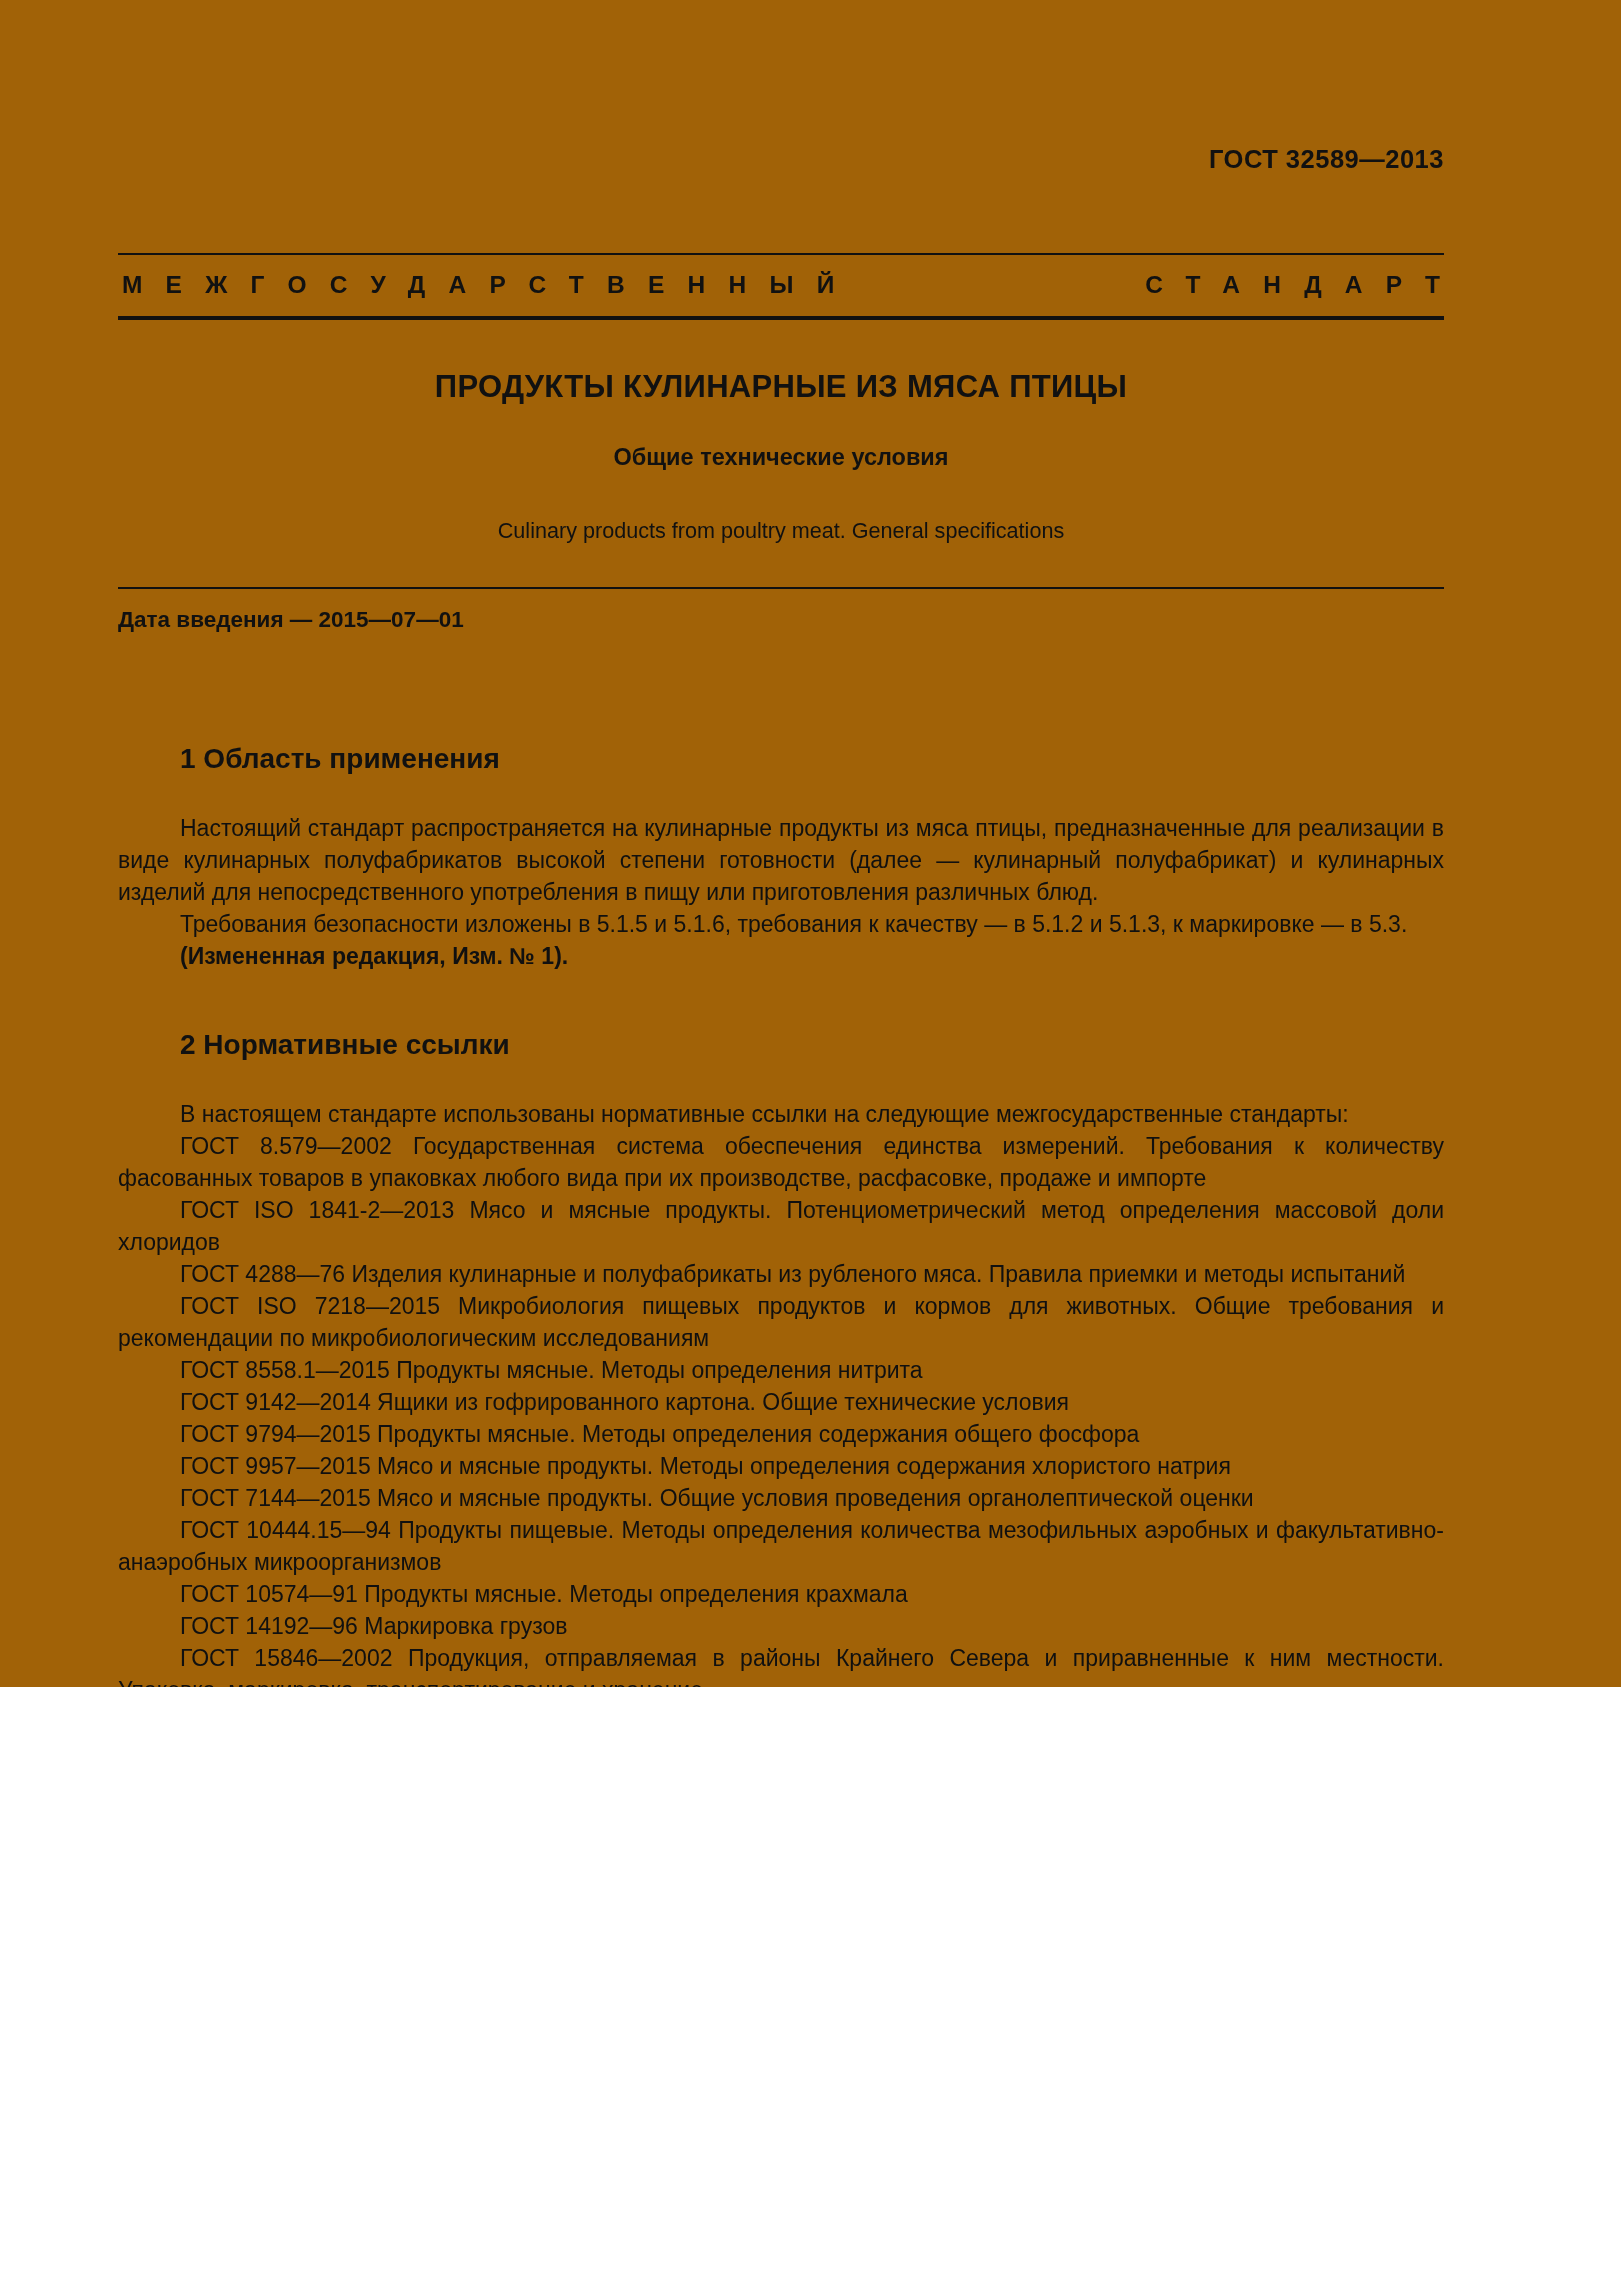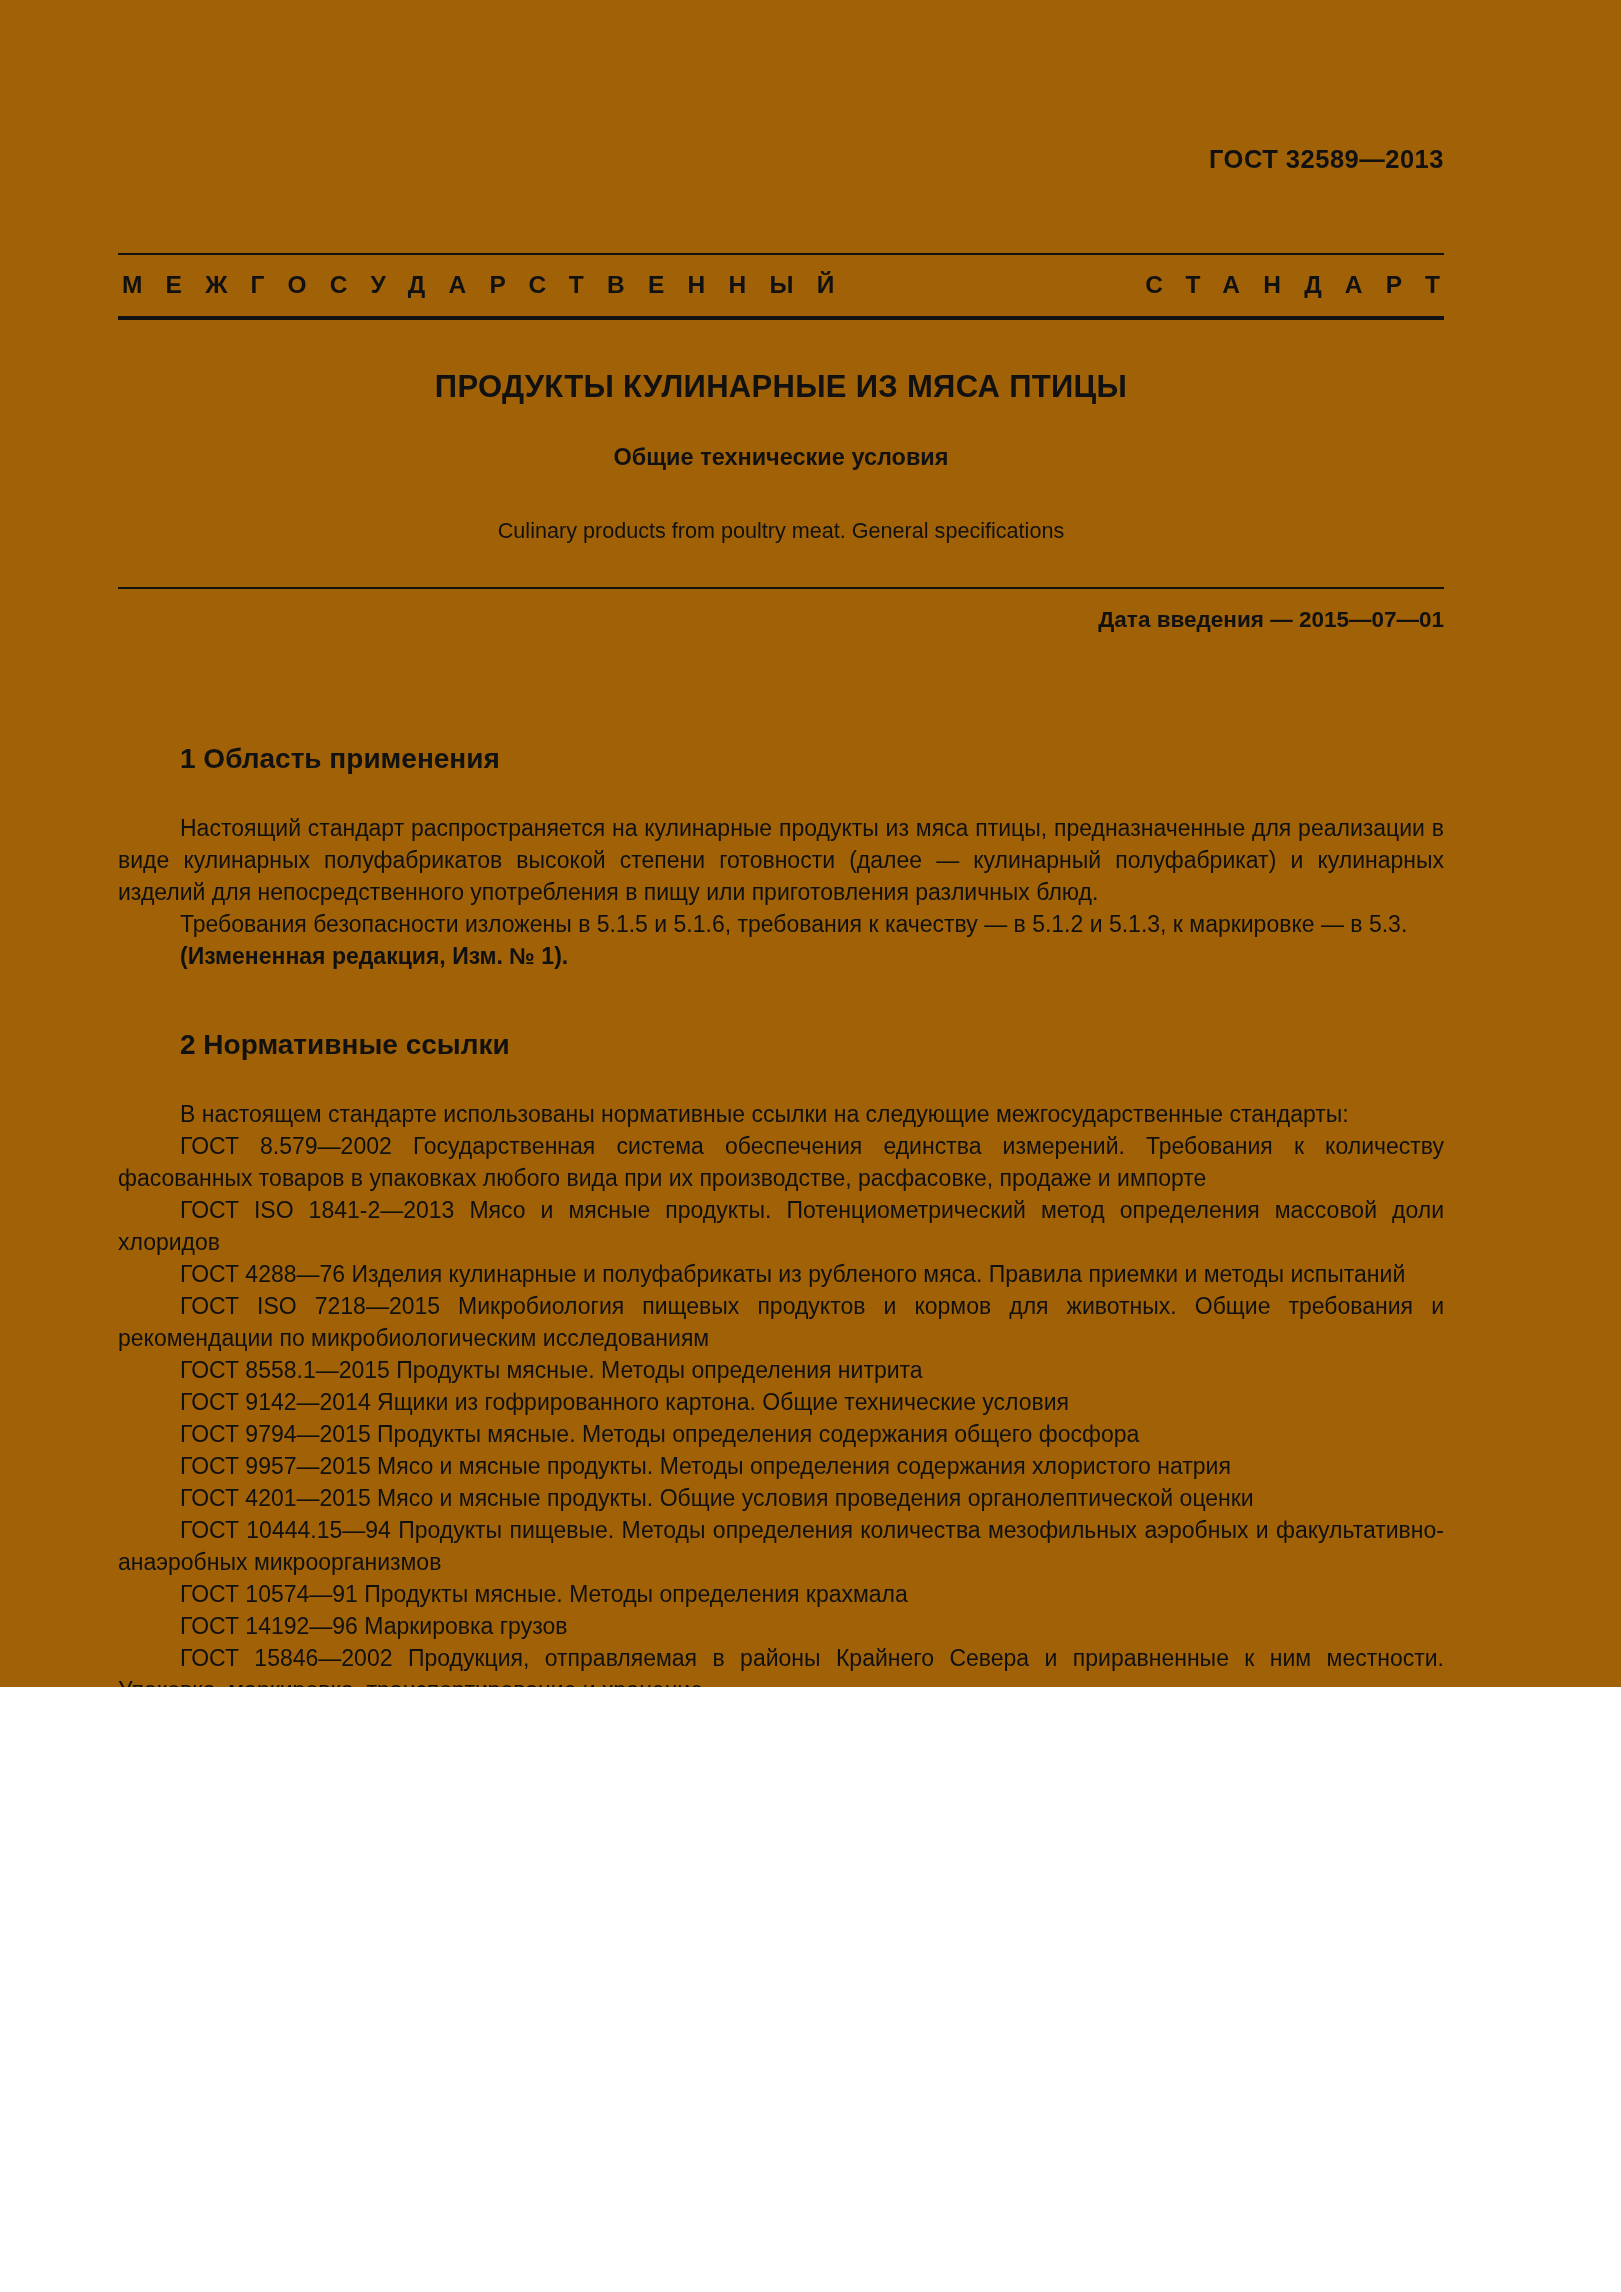--- a/index.html
+++ b/index.html
@@ -61,21 +61,20 @@
     font-weight: normal;
   }
   .rule {
     margin-top: 43px;
     border: none;
     border-top: 2.9px solid #111;
     height: 0;
   }
   .intro-date {
     margin-top: 17.6px;
-    text-align: right;
     font-size: 22.5px;
     font-weight: bold;
   }
   .section-heading {
     font-size: 28px;
     font-weight: bold;
     padding-left: 62px;
   }
   .h1-sec { margin-top: 110px; }
   .h2-sec { margin-top: 57px; }
@@ -150,21 +149,21 @@
       <div>
 
       <p class="para">ГОСТ 8.579—2002 Государственная система обеспечения единства измерений. Требования к количеству фасованных товаров в упаковках любого вида при их производстве, расфасовке, продаже и импорте</p>
           <p class="para">ГОСТ ISO 1841-2—2013 Мясо и мясные продукты. Потенциометрический метод определения массовой доли хлоридов</p>
           <p class="para">ГОСТ 4288—76 Изделия кулинарные и полуфабрикаты из рубленого мяса. Правила приемки и методы испытаний</p>
           <p class="para">ГОСТ ISO 7218—2015 Микробиология пищевых продуктов и кормов для животных. Общие требования и рекомендации по микробиологическим исследованиям</p>
           <p class="para">ГОСТ 8558.1—2015 Продукты мясные. Методы определения нитрита</p>
           <p class="para">ГОСТ 9142—2014 Ящики из гофрированного картона. Общие технические условия</p>
           <p class="para">ГОСТ 9794—2015 Продукты мясные. Методы определения содержания общего фосфора</p>
           <p class="para">ГОСТ 9957—2015 Мясо и мясные продукты. Методы определения содержания хлористого натрия</p>
-          <p class="para">ГОСТ 4201—2015 Мясо и мясные продукты. Общие условия проведения органолептической оценки</p>
+          <p class="para">ГОСТ 7144—2015 Мясо и мясные продукты. Общие условия проведения органолептической оценки</p>
           <p class="para">ГОСТ 10444.15—94 Продукты пищевые. Методы определения количества мезофильных аэробных и факультативно-анаэробных микроорганизмов</p>
           <p class="para">ГОСТ 10574—91 Продукты мясные. Методы определения крахмала</p>
           <p class="para">ГОСТ 14192—96 Маркировка грузов</p>
           <p class="para">ГОСТ 15846—2002 Продукция, отправляемая в районы Крайнего Севера и приравненные к ним местности. Упаковка, маркировка, транспортирование и хранение</p>
           <p class="para">ГОСТ 23042—2015 Мясо и мясные продукты. Методы определения жира</p>
         </div>
     </div>
 
   </div>
 

